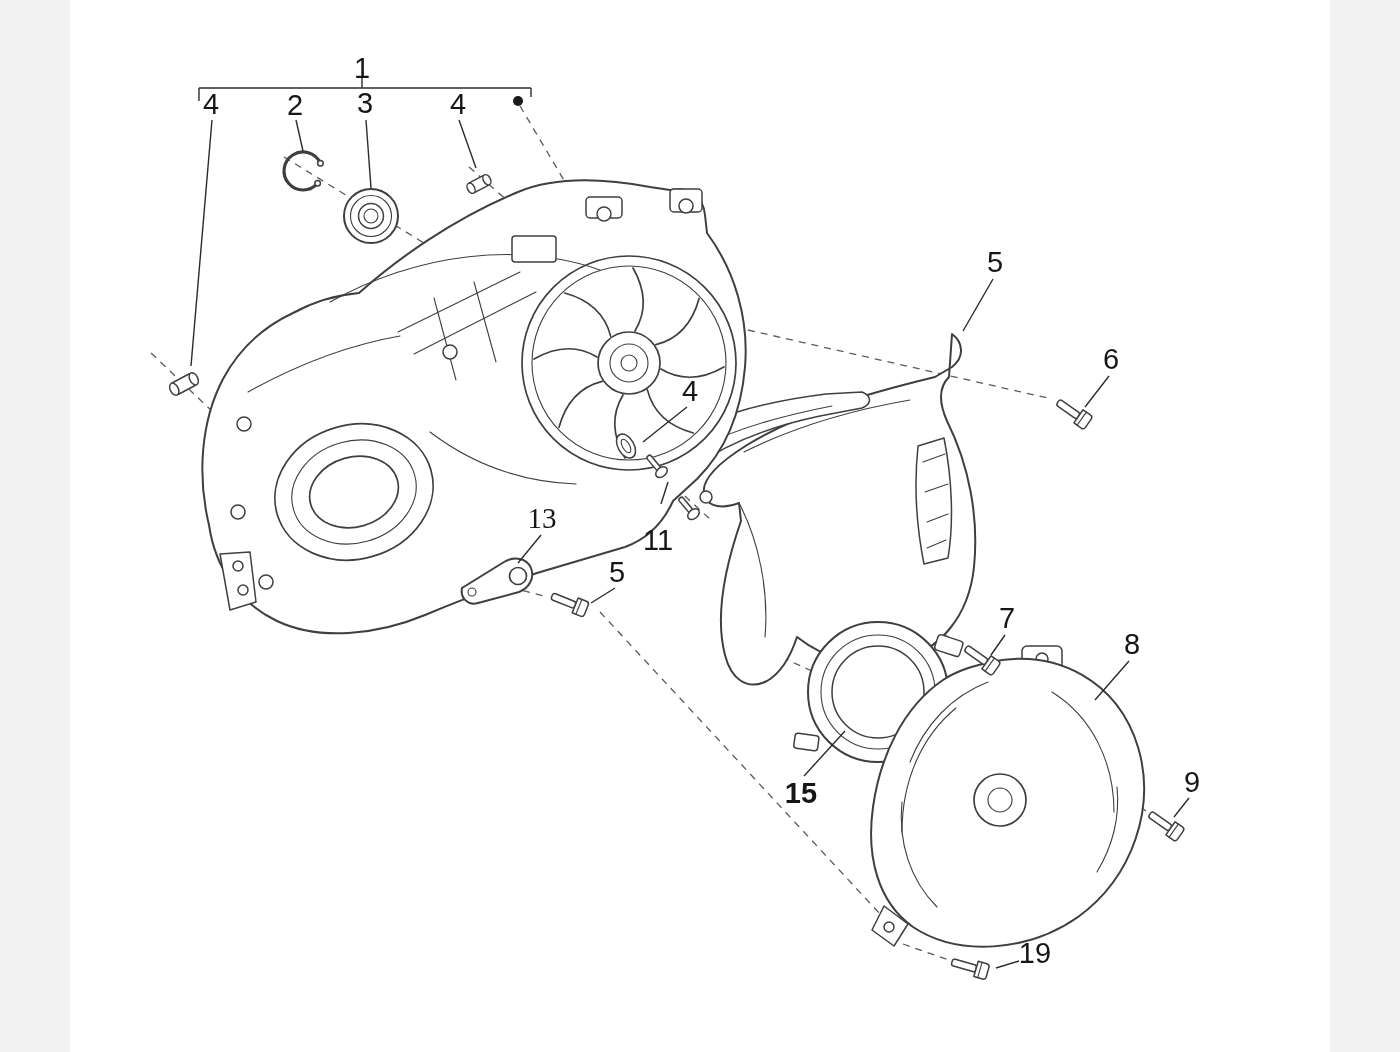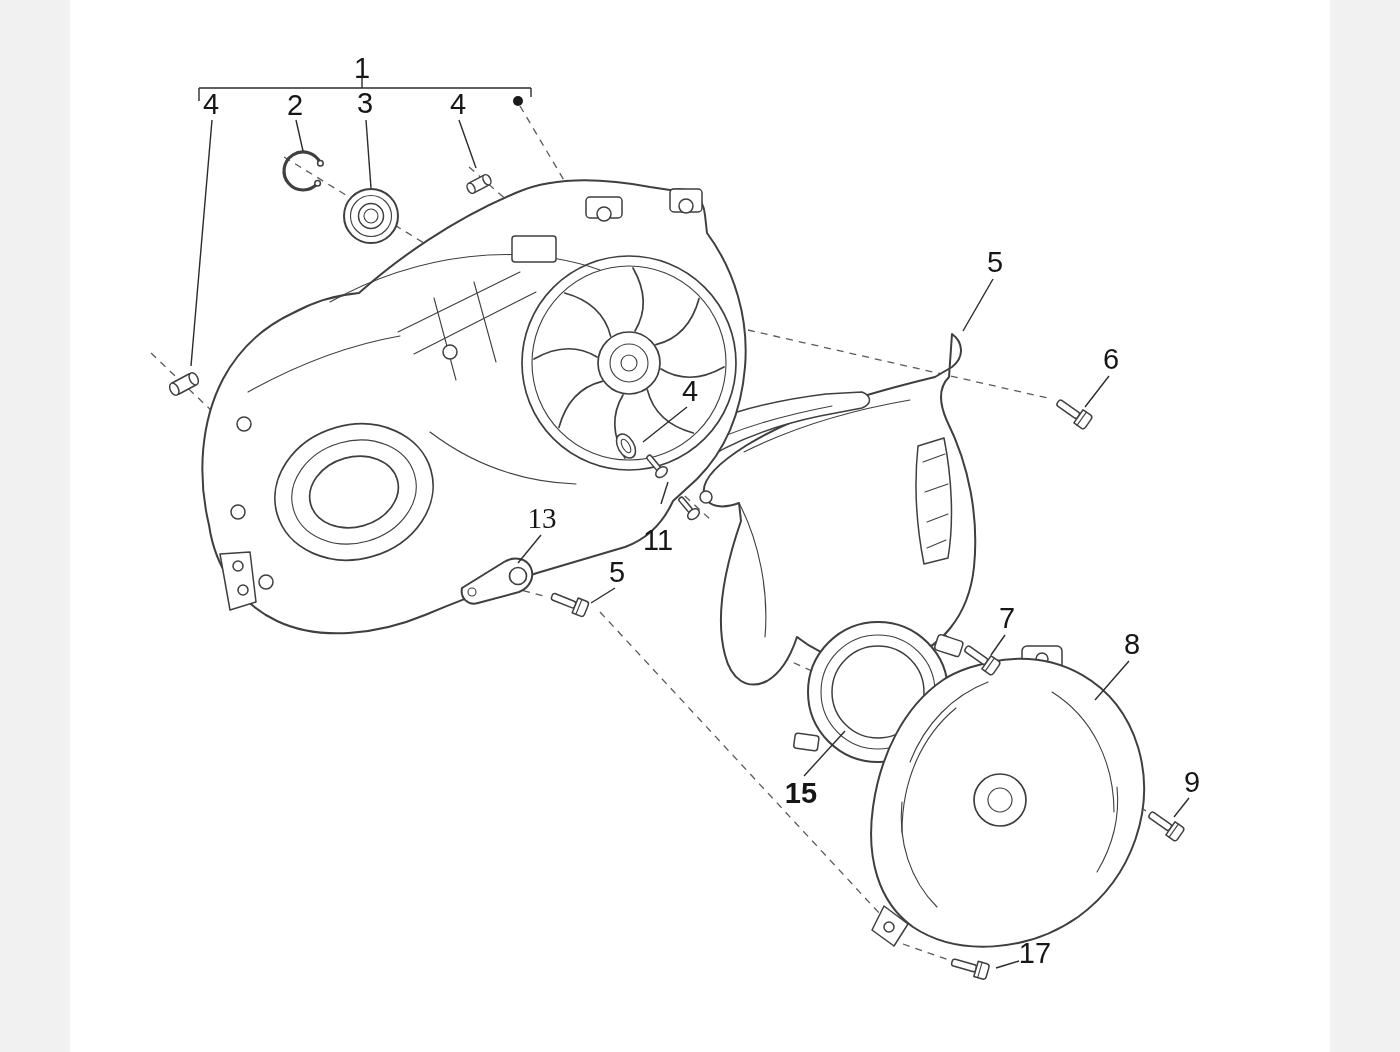--- a/index.html
+++ b/index.html
@@ -251,15 +251,15 @@
     <span class="callout" style="left:995px;  top:262px;">5</span>
     <span class="callout" style="left:1111px; top:359px;">6</span>
     <span class="callout" style="left:690px;  top:391px;">4</span>
     <span class="callout" style="left:658px;  top:521px;margin-top:19px;">11</span>
     <span class="callout" style="left:542px;  top:518px;font-family:Liberation Serif, serif;">13</span>
     <span class="callout" style="left:617px;  top:572px;">5</span>
     <span class="callout" style="left:1007px; top:618px;">7</span>
     <span class="callout" style="left:1132px; top:644px;">8</span>
     <span class="callout" style="left:1192px; top:782px;">9</span>
     <span class="callout" style="left:801px;  top:793px;font-weight:bold;">15</span>
-    <span class="callout" style="left:1035px; top:953px;">17</span>
+    <span class="callout" style="left:1035px; top:953px;">19</span>
   </div>
 </div>
 
 </body></html>

